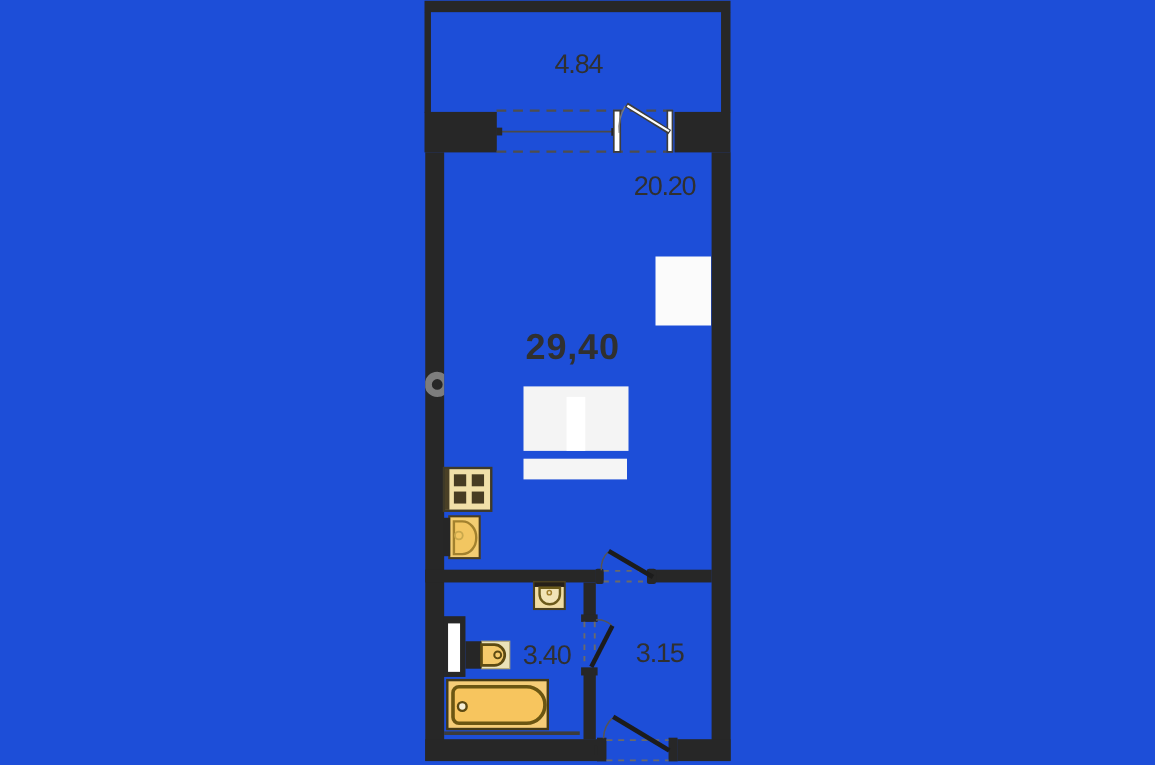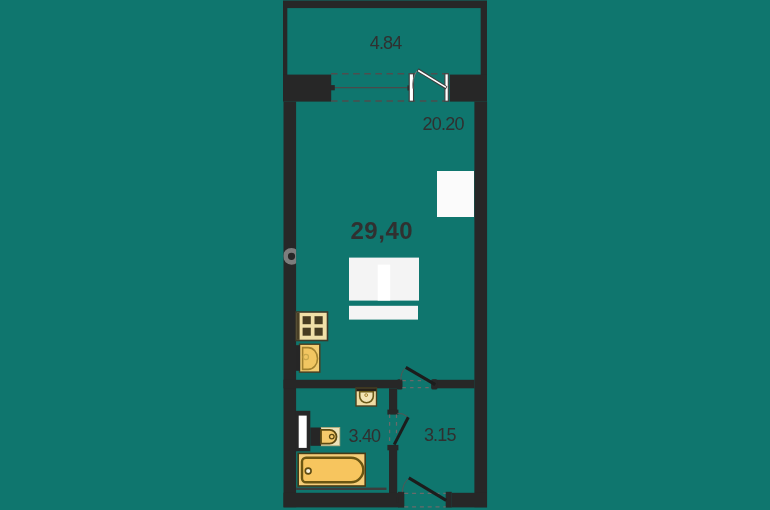--- a/index.html
+++ b/index.html
@@ -1,16 +1,16 @@
 <!DOCTYPE html>
 <html><head>
 <meta charset="utf-8">
 <style>
   html,body{margin:0;padding:0;background:#ffffff;}
-  #page{position:relative;width:770px;height:510px;background:#0f766e;overflow:hidden;}
+  #page{position:relative;width:770px;height:510px;background:#1d4ed8;overflow:hidden;}
   svg{position:absolute;left:0;top:0;}
   text{font-family:"Liberation Sans",sans-serif;fill:#303030;}
 </style>
 </head>
 <body>
 <div id="page">
 <svg width="770" height="510" viewBox="0 0 770 510">
 
   <rect x="349" y="257.6" width="70" height="43" fill="#f4f4f4"></rect>
   <rect x="377.7" y="264.6" width="12.5" height="36" fill="#ffffff"></rect>

